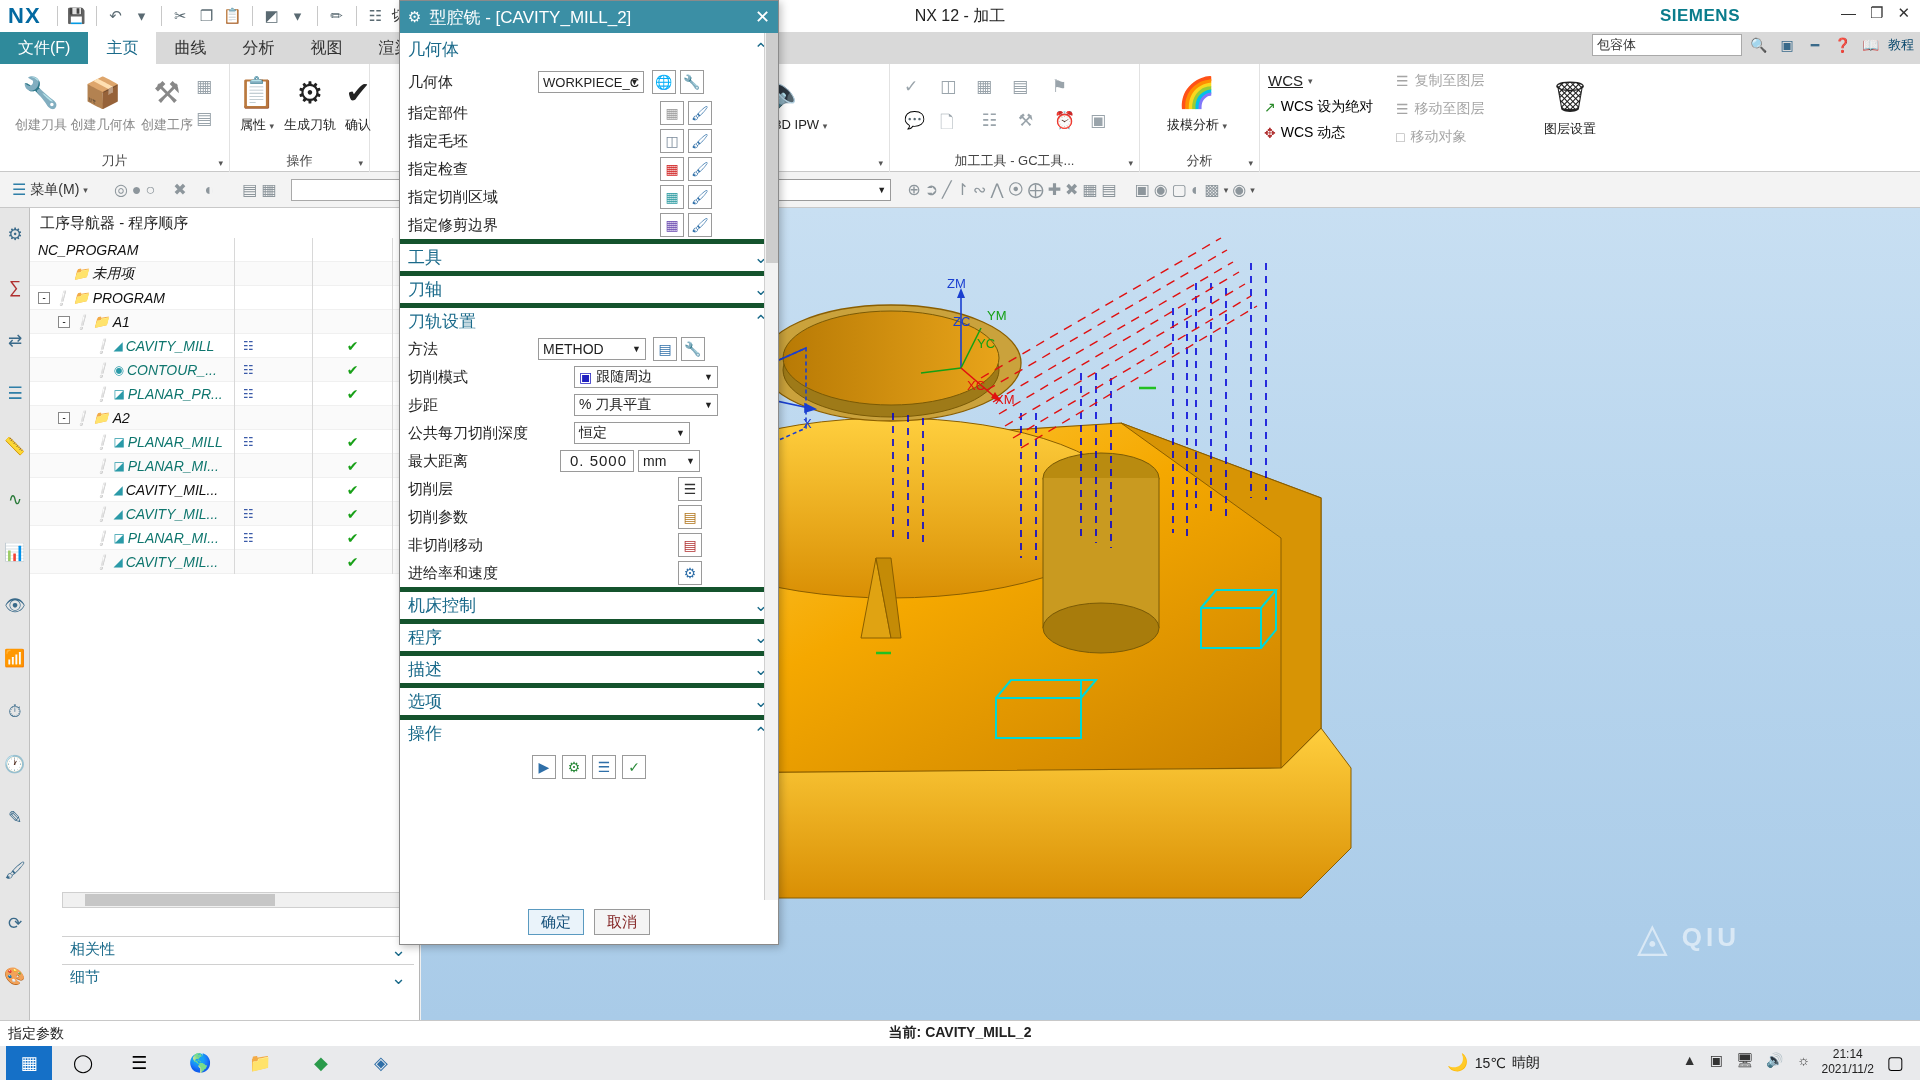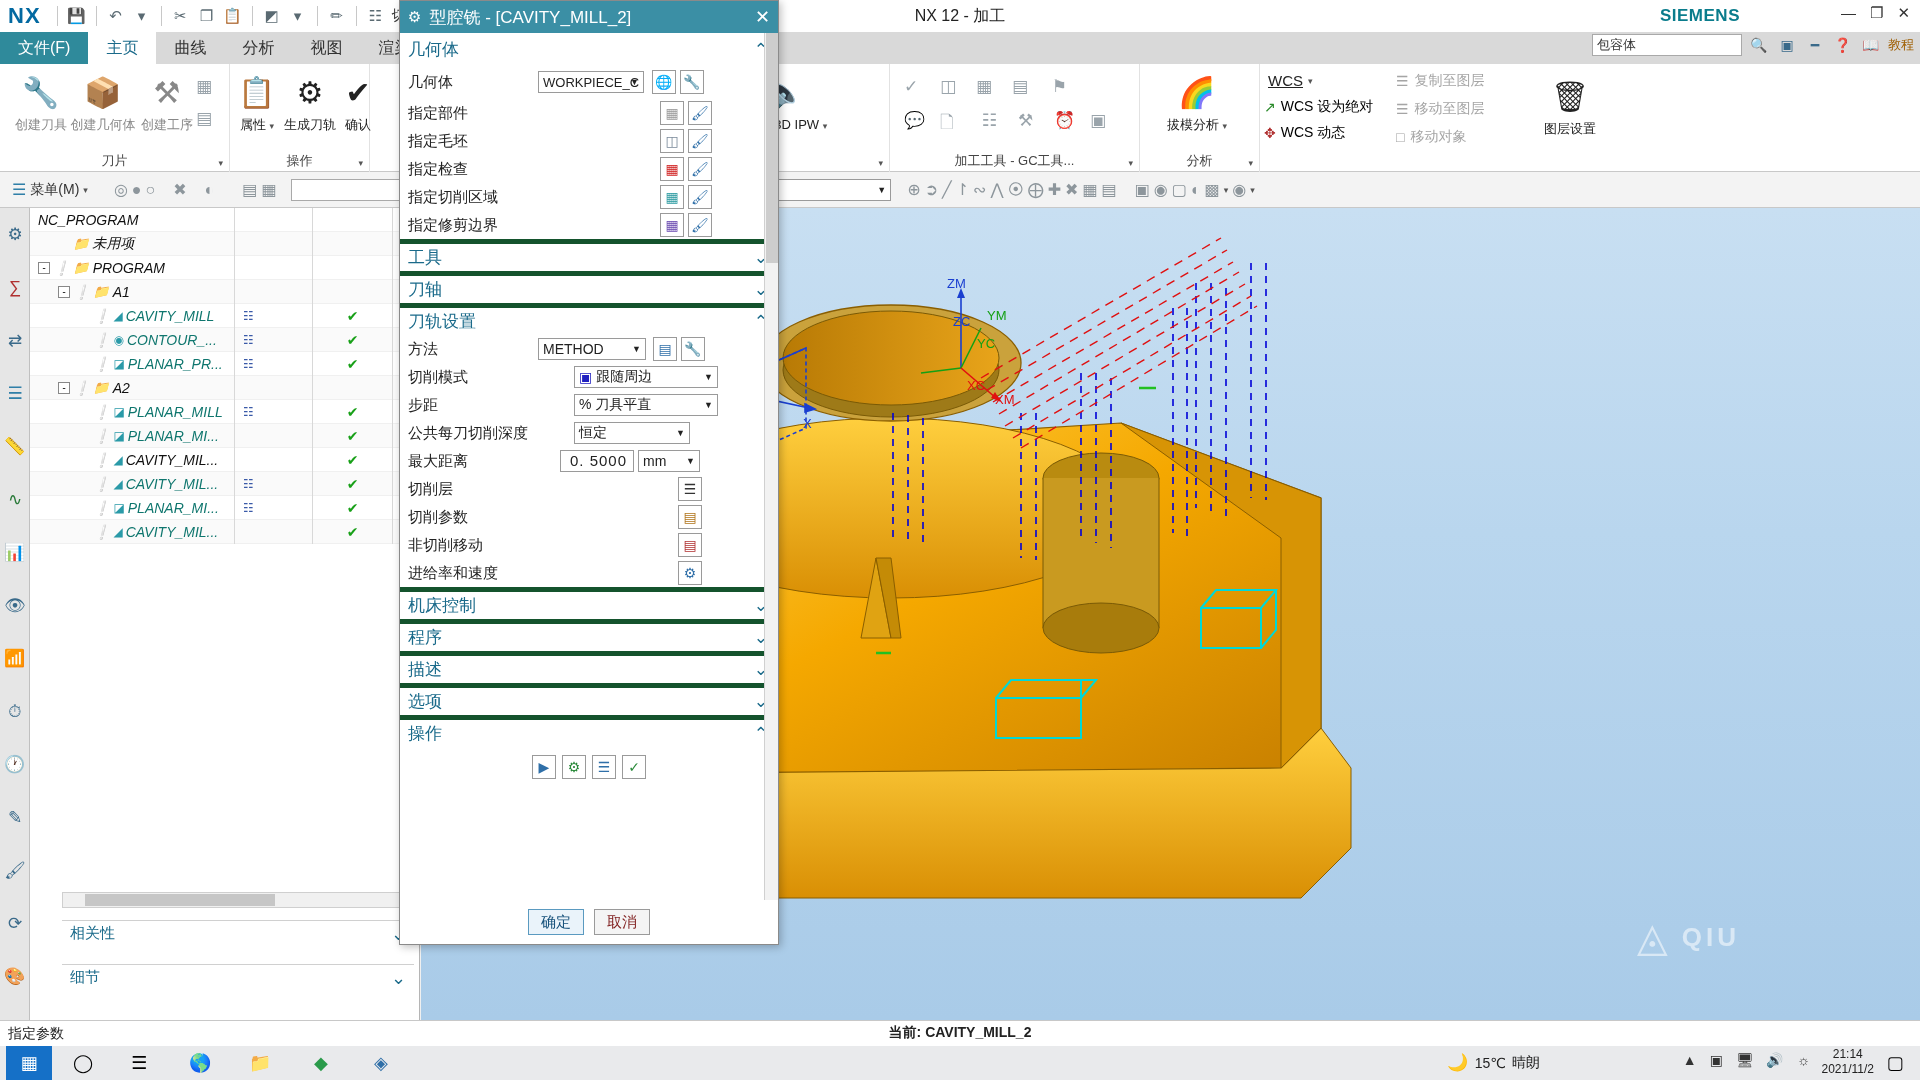--- a/index.html
+++ b/index.html
@@ -189,21 +189,21 @@
   <div class="tab">视图</div>
   <div class="tab">渲染</div>
 </div>
 <div id="ribbon-right">
   <div id="searchbox">包容体</div>
   <span class="rbicon">🔍</span>
   <span class="rbicon">▣</span>
   <span class="rbicon">━</span>
   <span class="rbicon">❓</span>
   <span class="rbicon">📖</span>
-  <span style="font-size:13px;color:#a16207;">教程</span>
+  <span style="font-size:13px;color:#0c4a6e;">教程</span>
 </div>
 
 <div id="ribbon">
 
   <div class="rgroup" style="left:0;width:230px;">
     <div class="bigbtn" style="left:4px;">
       <span class="gi">🔧</span>
       <span>创建刀具</span>
     </div>
     <div class="bigbtn" style="left:66px;">
@@ -374,20 +374,21 @@
   <div class="railic">⏱</div>
   <div class="railic">🕐</div>
   <div class="railic">✎</div>
   <div class="railic">🖌</div>
   <div class="railic">⟳</div>
   <div class="railic">🎨</div>
   <div class="railic">📐</div>
 </div>
 
 <div id="nav">
+  <div id="navtitle">工序导航器 - 程序顺序</div>
   <div id="treerows">
       <div class="trow">
         <div class="tname" style="padding-left: 8px;">
           <span class="blk">NC_PROGRAM</span>
         </div>
         <div class="tc2"></div>
         <div class="tc3"></div>
       </div>
       <div class="trow alt">
         <div class="tname" style="padding-left: 28px;">
@@ -546,21 +547,21 @@
         <div class="tc2"></div>
         <div class="tc3">
           <span class="chk">✔</span>
         </div>
       </div>
     </div>
 
   <div id="hscroll">
     <div id="hthumb"></div>
   </div>
-  <div class="secrow" style="bottom:74px;">
+  <div class="secrow" style="bottom:58px;">
     <span>相关性</span>
     <span style="font-size:18px;">⌄</span>
   </div>
   <div class="secrow" style="bottom:30px;">
     <span>细节</span>
     <span style="font-size:18px;">⌄</span>
   </div>
 </div>
 
 <div id="viewport">

